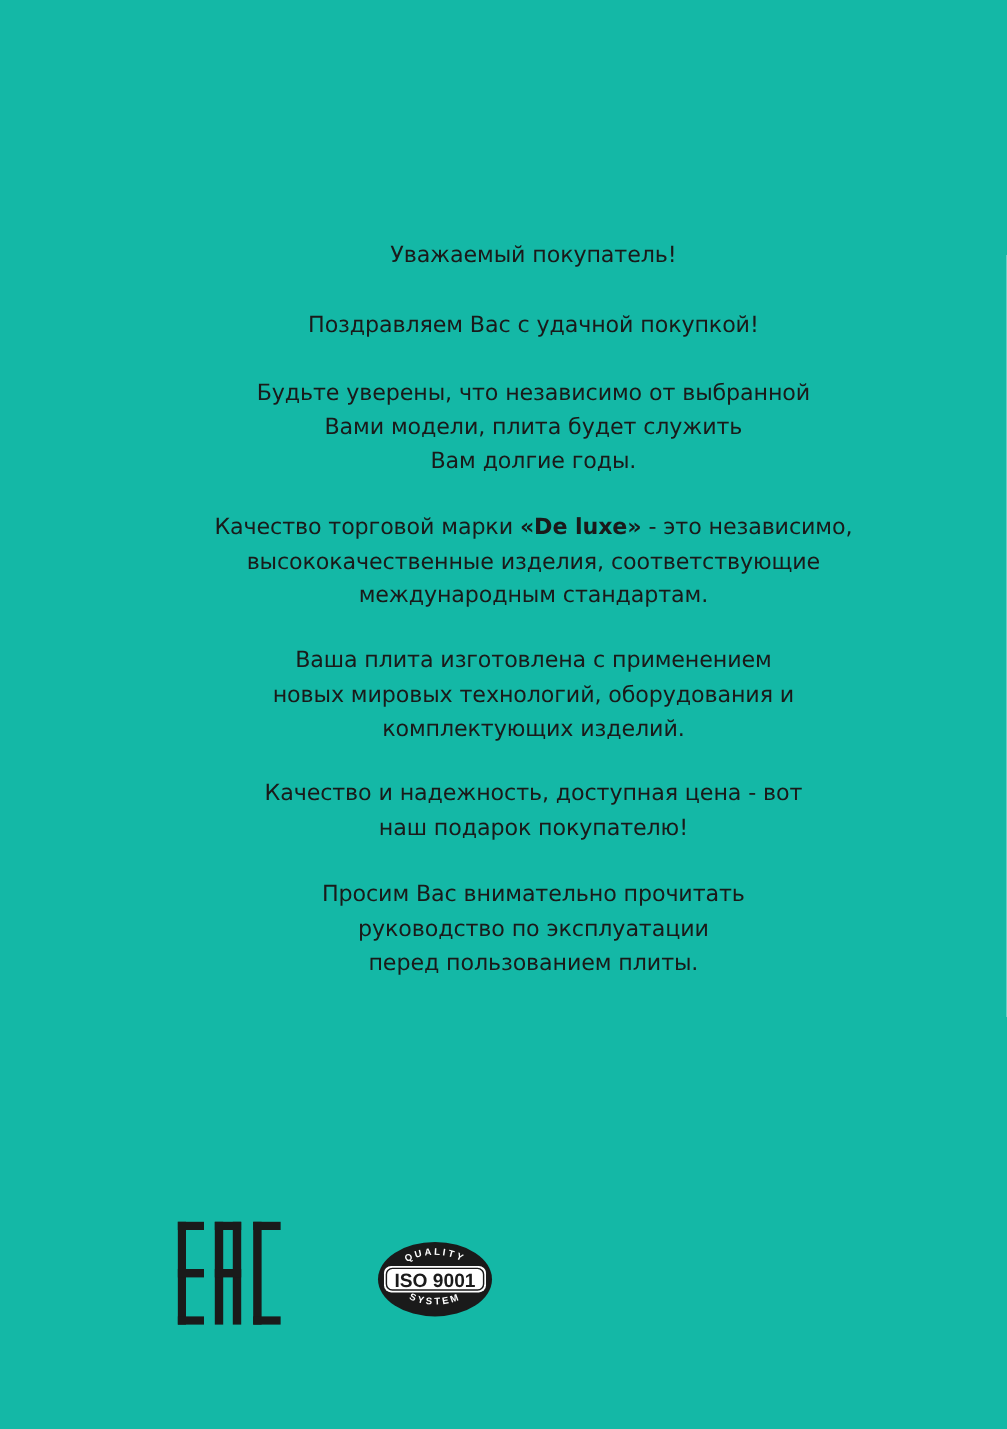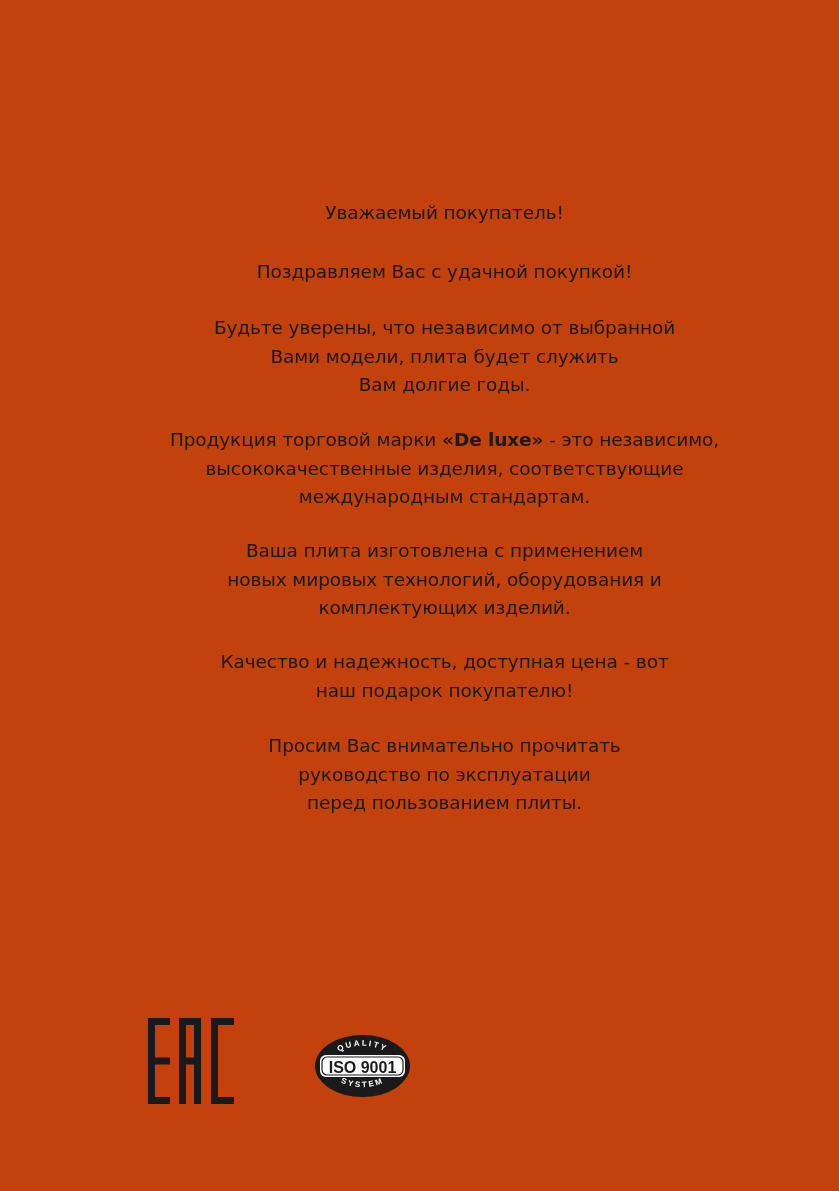--- a/index.html
+++ b/index.html
@@ -1,18 +1,18 @@
 <!DOCTYPE html>
 <html><head>
   <meta charset="utf-8">
   <style>
     html, body { margin: 0; padding: 0; background: #ffffff; }
     body { width: 839px; height: 1191px; position: relative; overflow: hidden;
            font-family: "DejaVu Sans", sans-serif; color: #1a1a1a; }
-    .page { position: absolute; left: 0; top: 0; width: 839px; height: 1191px; background: #c2410c; }
+    .page { position: absolute; left: 0; top: 0; width: 839px; height: 1191px; background: #14b8a6; }
     .para { position: absolute; left: 0; width: 889px; text-align: center; }
     .line { display: block; height: 28.5px; line-height: 28.5px; font-size: 18.5px; letter-spacing: -0.1px; white-space: nowrap; }
     .brand { font-weight: bold; text-align: right; }
     .eac { position: absolute; left: 148px; top: 1018px; width: 86px; height: 86px; }
     .iso { position: absolute; left: 314px; top: 1034px; width: 97px; height: 64px; }
   </style>
 </head>
 <body>
 
 <div class="page">
@@ -25,21 +25,21 @@
     <span class="line">Поздравляем Вас с удачной покупкой!</span>
   </div>
 
   <div class="para" style="top:314px;">
     <span class="line">Будьте уверены, что независимо от выбранной</span>
     <span class="line">Вами модели, плита будет служить</span>
     <span class="line">Вам долгие годы.</span>
   </div>
 
   <div class="para" style="top:426px;">
-    <span class="line"><span>Продукция торговой марки </span><span class="brand">«De luxe»</span><span> - это независимо,</span></span>
+    <span class="line"><span>Качество торговой марки </span><span class="brand">«De luxe»</span><span> - это независимо,</span></span>
     <span class="line">высококачественные изделия, соответствующие</span>
     <span class="line">международным стандартам.</span>
   </div>
 
   <div class="para" style="top:537px;">
     <span class="line">Ваша плита изготовлена с применением</span>
     <span class="line">новых мировых технологий, оборудования и</span>
     <span class="line">комплектующих изделий.</span>
   </div>
 

